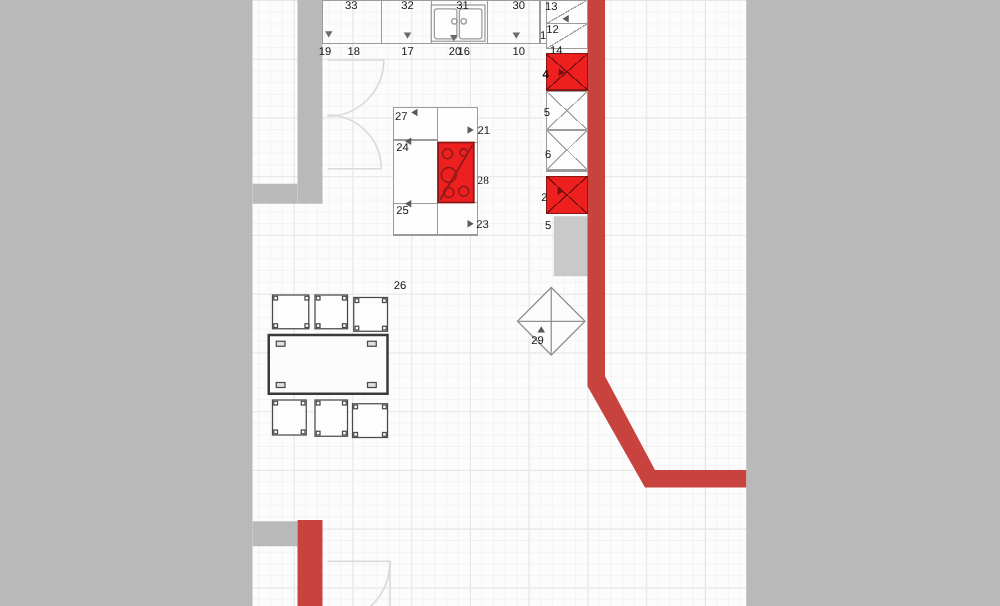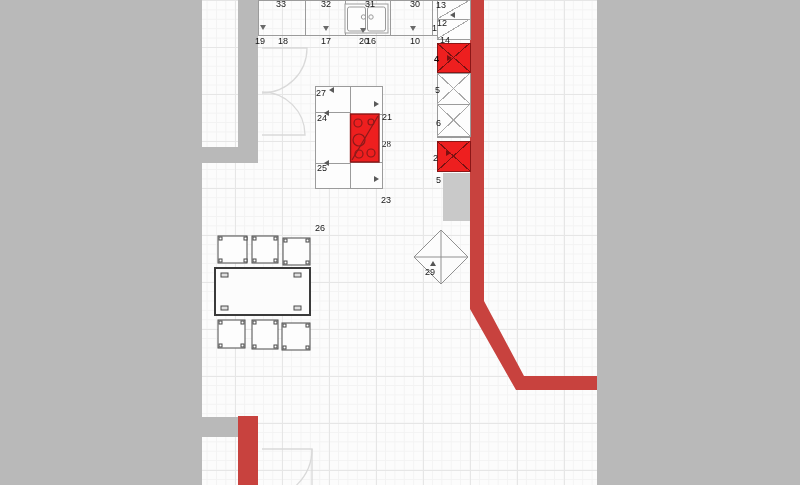--- a/index.html
+++ b/index.html
@@ -179,25 +179,25 @@
   <span class="lbl" style="left:436px;top:119px;">6</span>
   <span class="lbl" style="left:433px;top:154px;">2</span>
   <span class="lbl" style="left:436px;top:176px;">5</span>
   <span class="lbl" style="left:255px;top:37px;">19</span>
   <span class="lbl" style="left:278px;top:37px;">18</span>
   <span class="lbl" style="left:321px;top:37px;">17</span>
   <span class="lbl" style="left:359px;top:37px;">20</span>
   <span class="lbl" style="left:366px;top:37px;">16</span>
   <span class="lbl" style="left:410px;top:37px;">10</span>
   <span class="lbl" style="left:316px;top:89px;">27</span>
-  <span class="lbl" style="left:382px;top:113px;">21</span>
+  <span class="lbl" style="left:382px;top:100px;">21</span>
   <span class="lbl" style="left:317px;top:114px;">24</span>
   <span class="lbl" style="left:382px;top:140px;font-family:Liberation Serif, serif;">28</span>
   <span class="lbl" style="left:317px;top:164px;">25</span>
-  <span class="lbl" style="left:381px;top:175px;margin-top:21px;">23</span>
+  <span class="lbl" style="left:381px;top:175px;">23</span>
   <span class="lbl" style="left:315px;top:188px;margin-top:36px;">26</span>
   <span class="lbl" style="left:425px;top:268px;">29</span>
 
   <div class="arw down" style="left:260px;top:25px;"></div>
   <div class="arw down" style="left:323px;top:26px;"></div>
   <div class="arw down" style="left:360px;top:28px;"></div>
   <div class="arw down" style="left:410px;top:26px;"></div>
   <div class="arw left" style="left:450px;top:12px;"></div>
   <div class="arw left" style="left:329px;top:87px;"></div>
   <div class="arw right" style="left:374px;top:101px;"></div>

